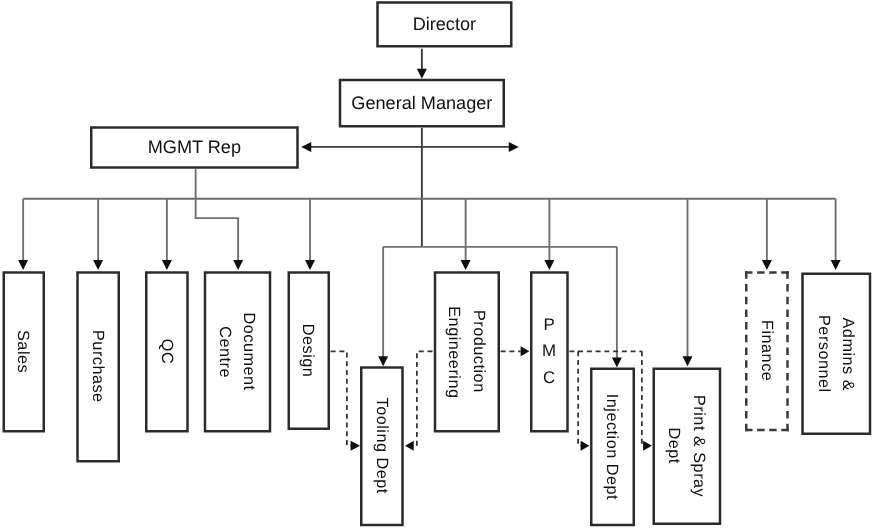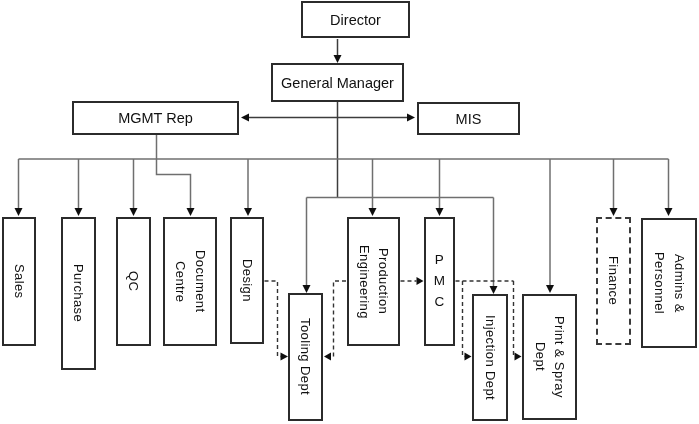--- a/index.html
+++ b/index.html
@@ -133,23 +133,20 @@
   </div>
 
   <div class="node" style="left:72px; top:101px; width:167px; height:34px;">
     <span class="hlabel">MGMT Rep</span>
   </div>
 
   <div class="node" style="left:271px; top:63px; width:133px; height:39px;">
     <span class="hlabel">General Manager</span>
   </div>
 
-  <div class="node" style="left:417px; top:102px; width:103px; height:33px;">
-    <span class="hlabel">MIS</span>
-  </div>
 
   <div class="node" style="left:2px; top:217px; width:34px; height:129px;">
     <span class="vlabel">Sales</span>
   </div>
 
   <div class="node" style="left:61px; top:217px; width:35px; height:153px;">
     <span class="vlabel">Purchase</span>
   </div>
 
   <div class="node" style="left:116px; top:217px; width:35px; height:129px;">

